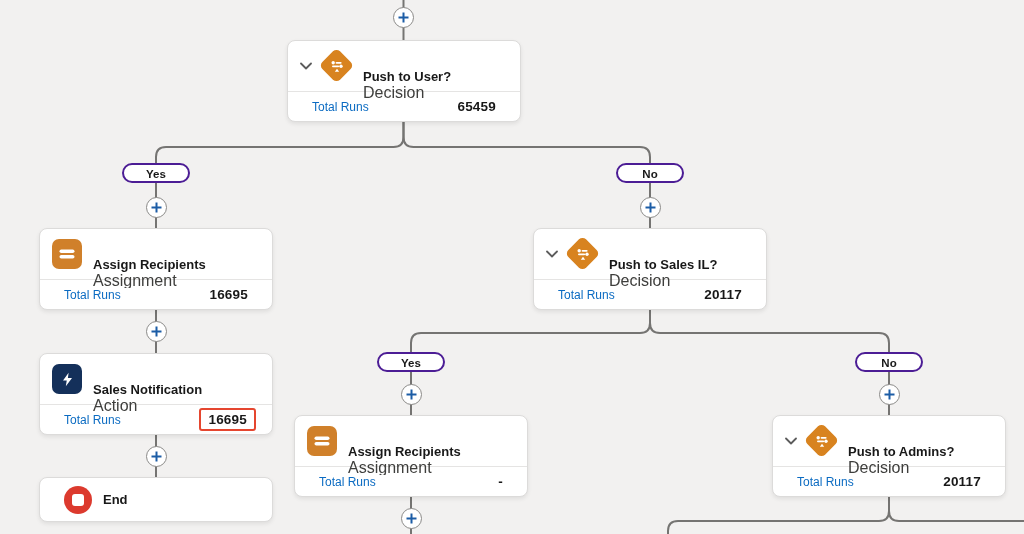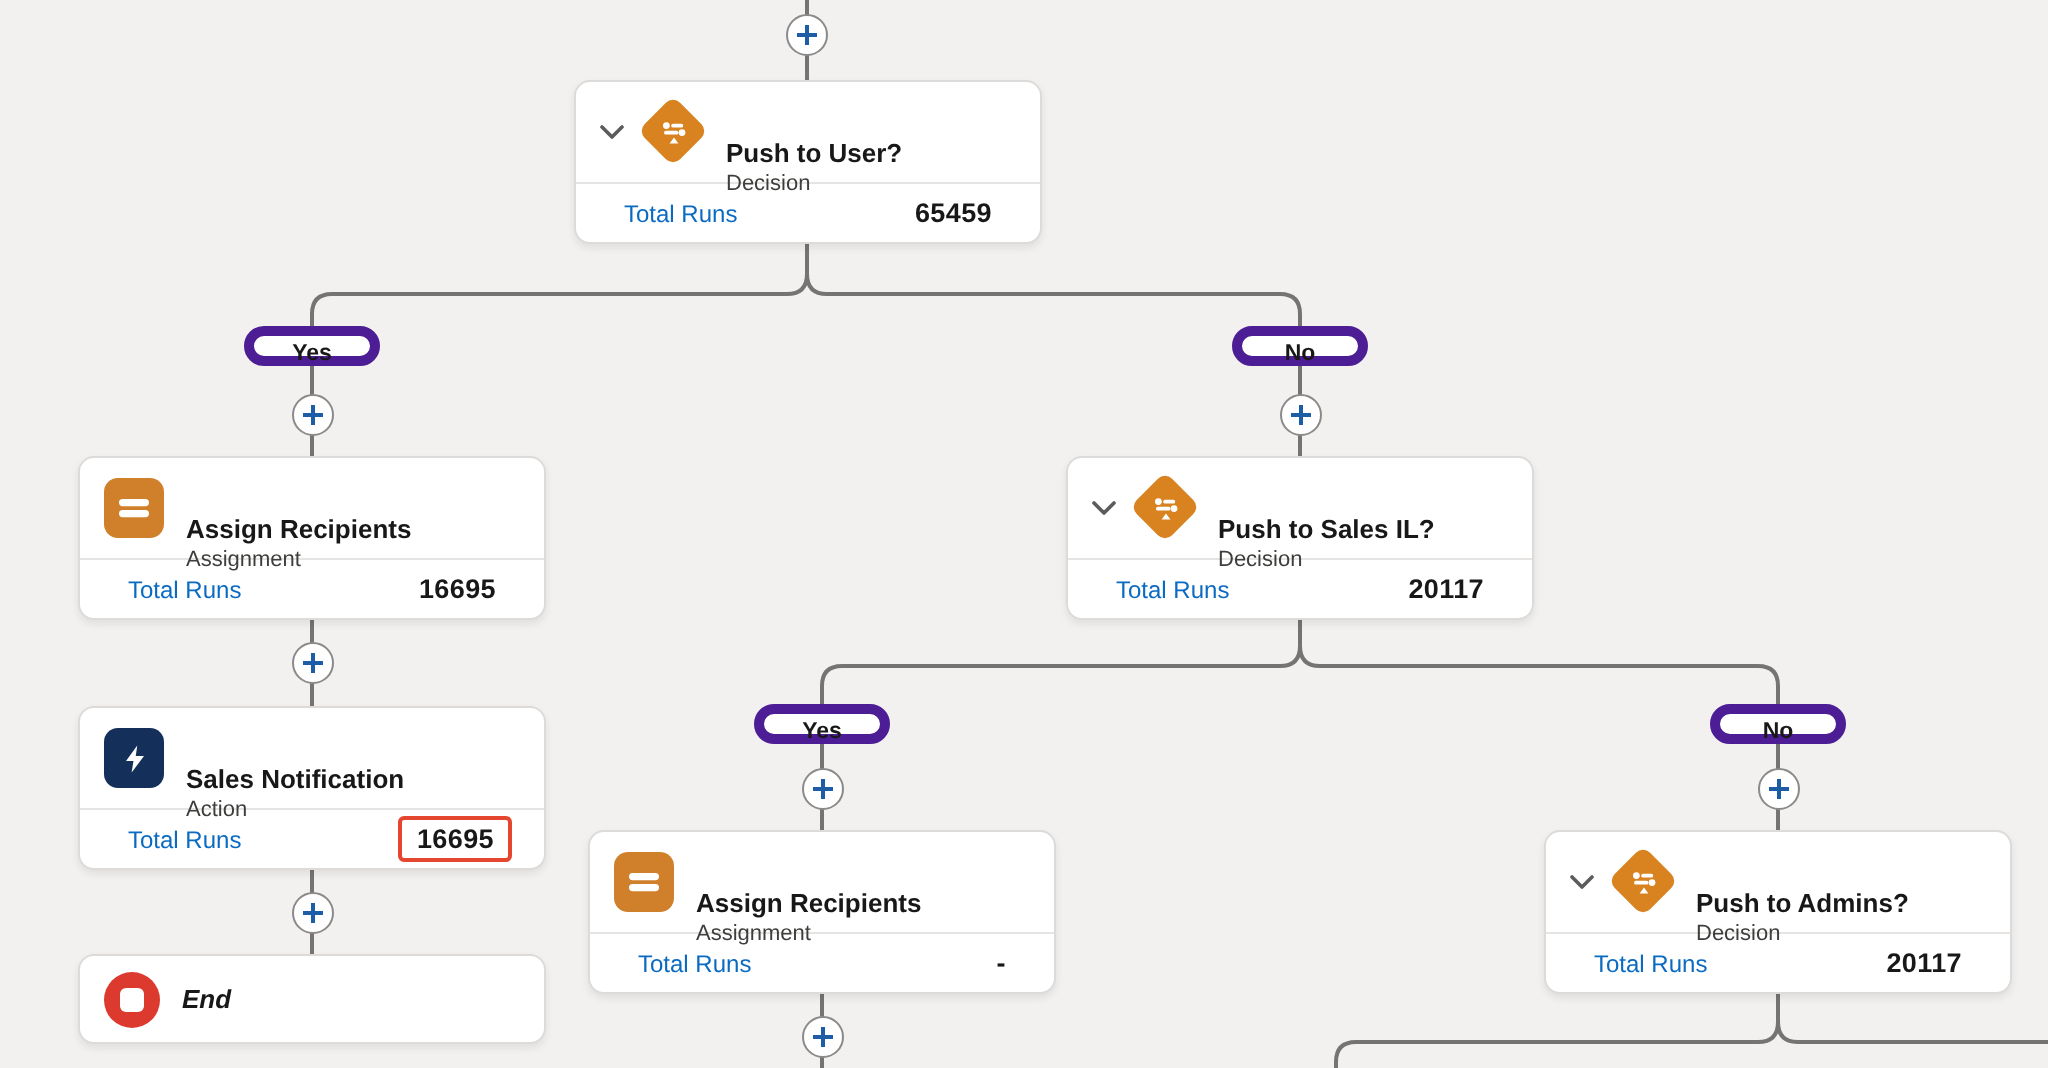--- a/index.html
+++ b/index.html
@@ -29,21 +29,21 @@
   .node-header {
     display: flex;
     align-items: center;
     height: 50px;
     padding: 0 12px;
     cursor: pointer;
   }
   .chevron { display: flex; align-items: center; margin-right: 7px; flex: 0 0 auto; }
   .node-text { display: flex; flex-direction: column; justify-content: center; overflow: hidden; }
   .node-title { font-size: 13px; font-weight: bold; color: #181818; line-height: 16px; white-space: nowrap; margin-top: 36px; }
-  .node-subtitle { font-size: 11px; color: #3e3e3c; line-height: 15px; white-space: nowrap; }
+  .node-subtitle { font-size: 16px; color: #3e3e3c; line-height: 15px; white-space: nowrap; }
   .node-footer {
     border-top: 1px solid #e5e4e3;
     height: 30px;
     padding: 0 24px;
     display: flex;
     align-items: center;
     justify-content: space-between;
   }
   .runs-link { font-size: 12px; color: #0b6bc2; text-decoration: none; cursor: pointer; }
   .runs-value { font-size: 13.5px; font-weight: bold; color: #181818; letter-spacing: 0.2px; }
@@ -61,35 +61,35 @@
     position: absolute; left: 5px; top: 5px;
     width: 25px; height: 25px;
     background: #d8831f;
     border-radius: 5px;
     transform: rotate(45deg);
   }
   .decision svg { position: relative; z-index: 1; }
   .sq-icon { width: 30px; height: 30px; border-radius: 7px; margin-right: 11px; }
   .assignment { background: #d0802a; }
   .action { background: #14305a; }
-  .end-node { height: 45px; display: flex; align-items: center; padding: 0 12px; font-style: italic; }
+  .end-node { height: 45px; display: flex; align-items: center; padding: 0 24px; }
   .end-icon {
     width: 28px; height: 28px; border-radius: 50%;
     background: #dc3a2e; margin-right: 11px;
     display: flex; align-items: center; justify-content: center;
   }
   .end-icon .stop-square { width: 12px; height: 12px; background: #fff; border-radius: 3px; }
   .end-label { font-size: 13px; font-weight: bold; color: #181818; }
 
   
   .pill {
     position: absolute;
     width: 68px; height: 20px;
     background: #fff;
-    border: 5px solid #4c1d95;
+    border: 2px solid #4c1d95;
     border-radius: 10px;
     font-size: 11.5px;
     font-weight: bold;
     color: #181818;
     text-align: center;
     line-height: 18px;
     z-index: 2;
   }
 
   

